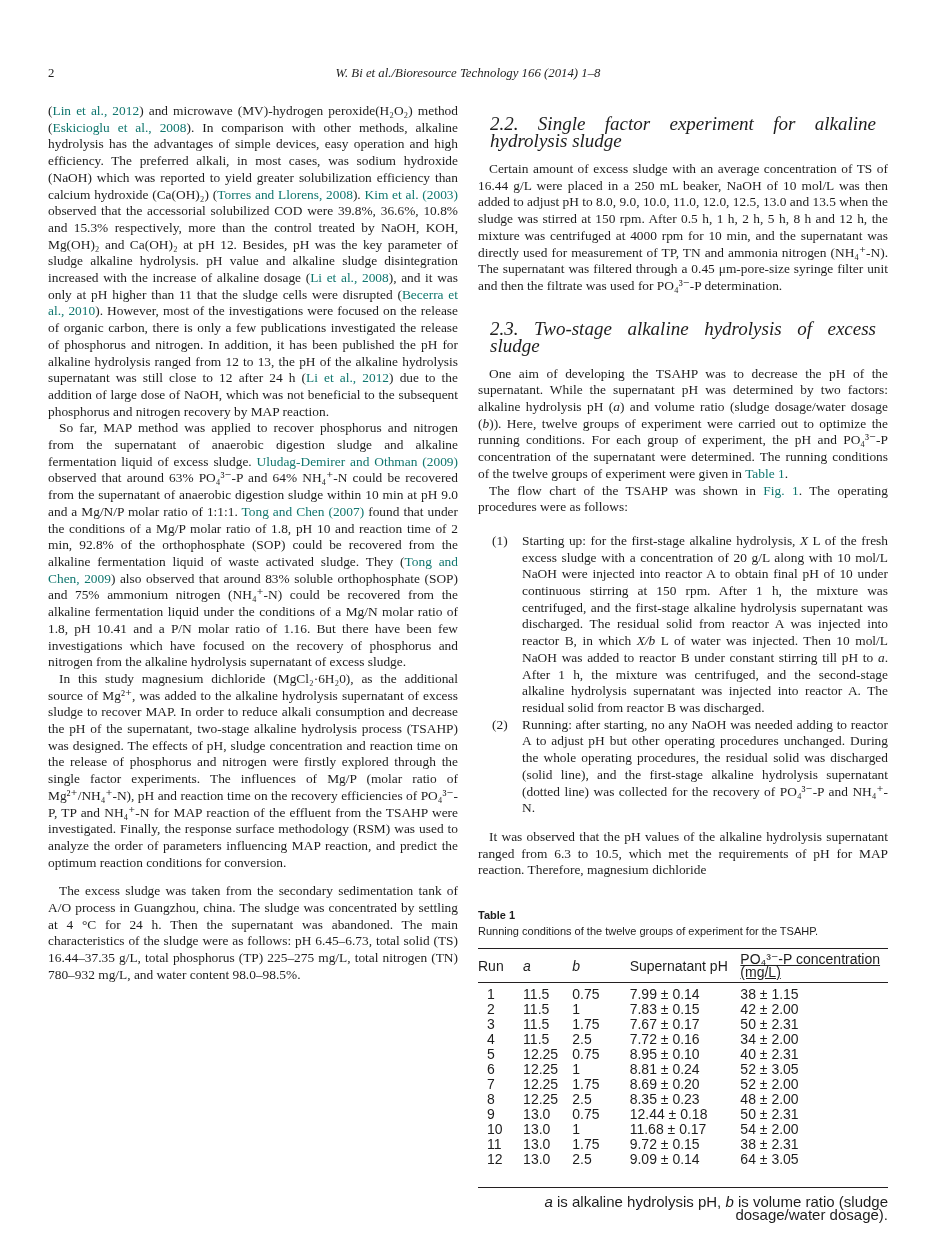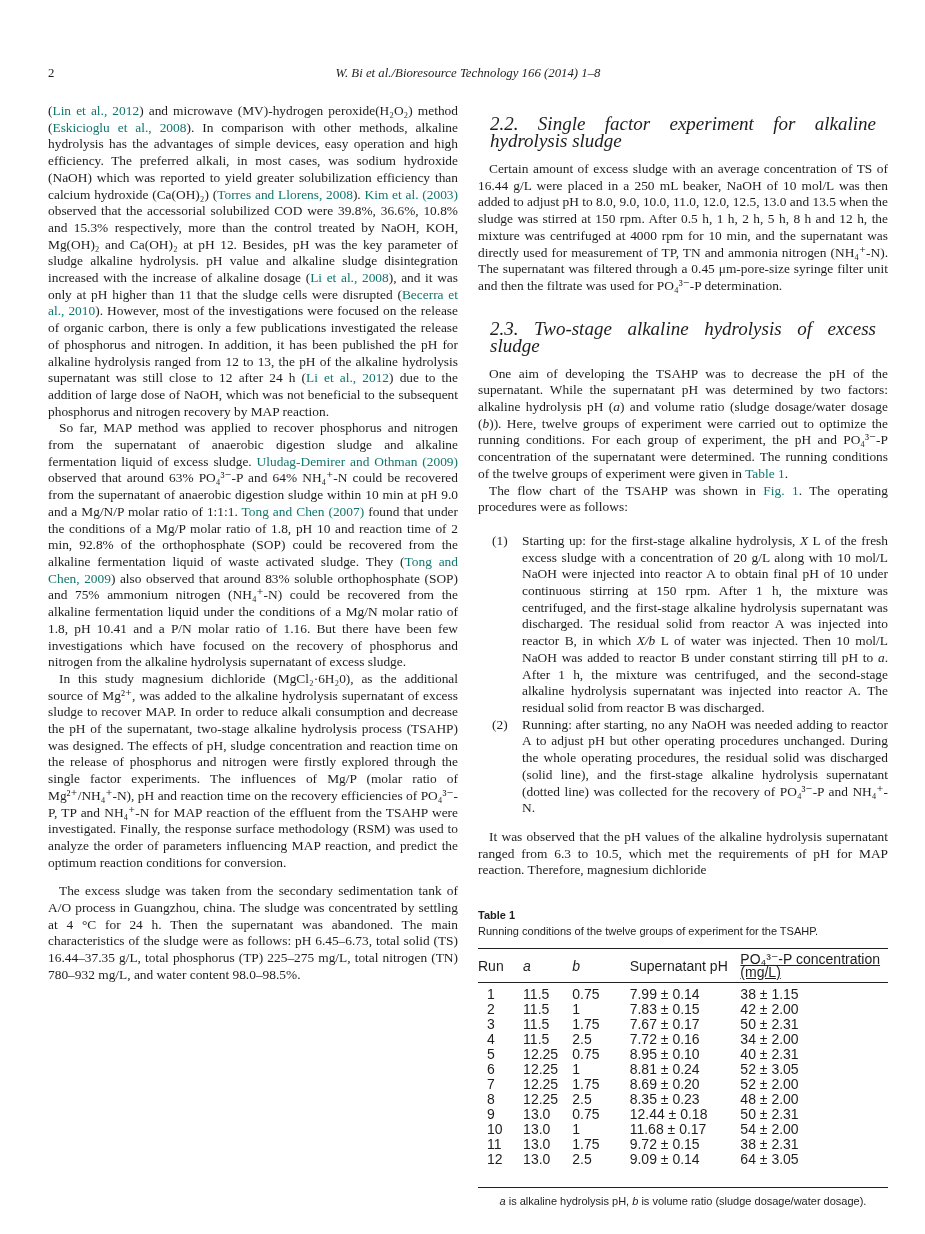--- a/index.html
+++ b/index.html
@@ -54,21 +54,21 @@
   }
   table.data th:nth-child(1) { width: 11%; }
   table.data th:nth-child(2) { width: 12%; }
   table.data th:nth-child(3) { width: 14%; }
   table.data th:nth-child(4) { width: 27%; }
   table.data th:nth-child(5) { width: 36%; text-decoration: underline; }
   table.data tbody td { padding: 1px 0; }
   table.data tbody td:first-child { padding-left: 9px; }
   table.data tbody tr:first-child td { padding-top: 5px; }
   table.data tbody tr:last-child td { padding-bottom: 21px; }
-  .t-footnote { font-size: 11px; line-height: 13px; margin-top: 7px; text-align: center; }
+  .t-footnote { font-size: 15px; line-height: 13px; margin-top: 7px; text-align: right; }
 </style>
 </head>
 <body>
 
 <div class="page">
 
   <div class="running-head">
     <span class="page-num">2</span>
     <span class="rh-title">W. Bi et al./Bioresource Technology 166 (2014) 1–8</span>
   </div>

